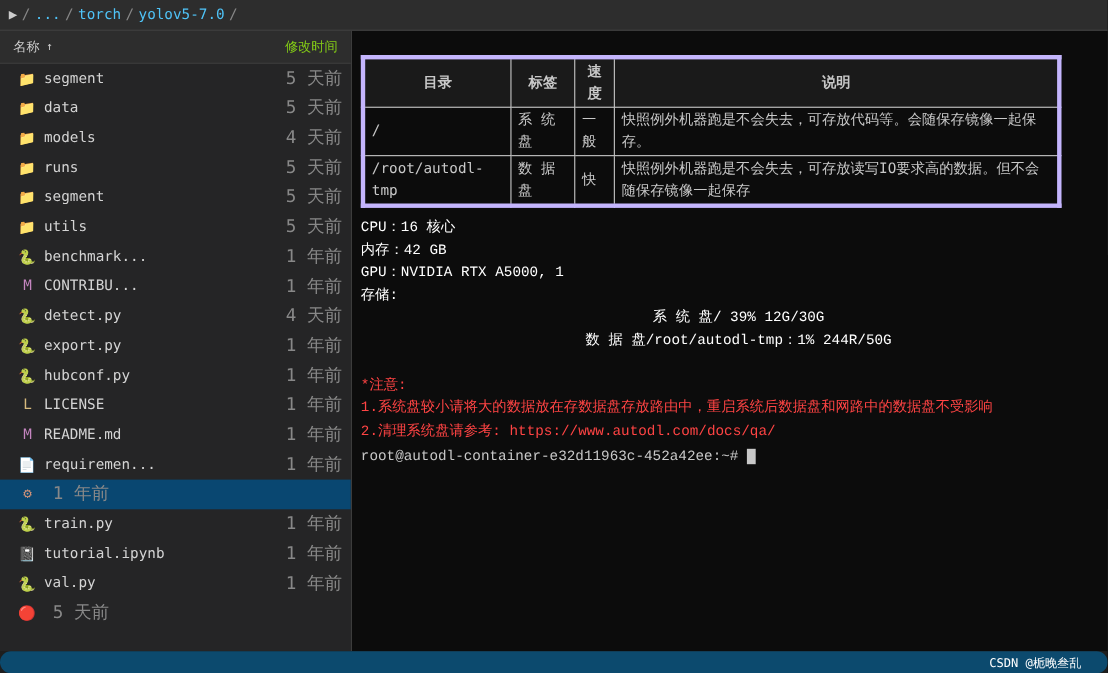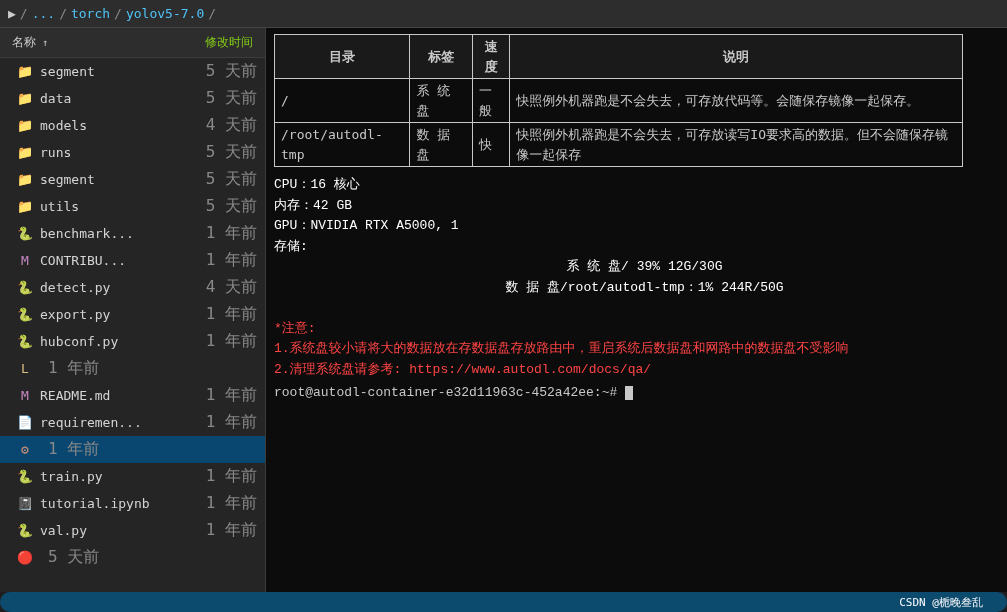--- a/index.html
+++ b/index.html
@@ -32,21 +32,21 @@
 
     
     .main-content {
       display: flex;
       flex: 1;
       overflow: hidden;
     }
 
     
     .file-panel {
-      width: 266px;
+      width: 320px;
       background: #252526;
       border-right: 1px solid #3c3c3c;
       display: flex;
       flex-direction: column;
       overflow: hidden;
     }
 
     .file-panel-header {
       display: flex;
       justify-content: space-between;
@@ -136,24 +136,25 @@
       overflow-y: auto;
       padding: 6px 8px;
       font-family: 'Consolas', 'Courier New', monospace;
       font-size: 13px;
       color: #c8c8c8;
       line-height: 1.5;
     }
 
     
     .term-table {
-      border: 1px solid #c4b5fd;
+      border: 4px solid #c4b5fd;
       border-collapse: collapse;
       margin-bottom: 8px;
       width: 95%;
+      margin-top: 16px;
     }
 
     .term-table td, .term-table th {
       border: 1px solid #c8c8c8;
       padding: 2px 6px;
       font-size: 13px;
       color: #c8c8c8;
       font-family: 'Consolas', monospace;
     }
 
@@ -279,20 +280,21 @@
     <span class="name">export.py</span>
     <span class="time">1 年前</span>
   </div>
         <div class="file-item">
     <span class="icon icon-py">🐍</span>
     <span class="name">hubconf.py</span>
     <span class="time">1 年前</span>
   </div>
         <div class="file-item">
     <span class="icon icon-license">L</span>
+    <span class="name">LICENSE</span>
     <span class="time">1 年前</span>
   </div>
         <div class="file-item">
     <span class="icon icon-md">M</span>
     <span class="name">README.md</span>
     <span class="time">1 年前</span>
   </div>
         <div class="file-item">
     <span class="icon icon-txt">📄</span>
     <span class="name">requiremen...</span>

